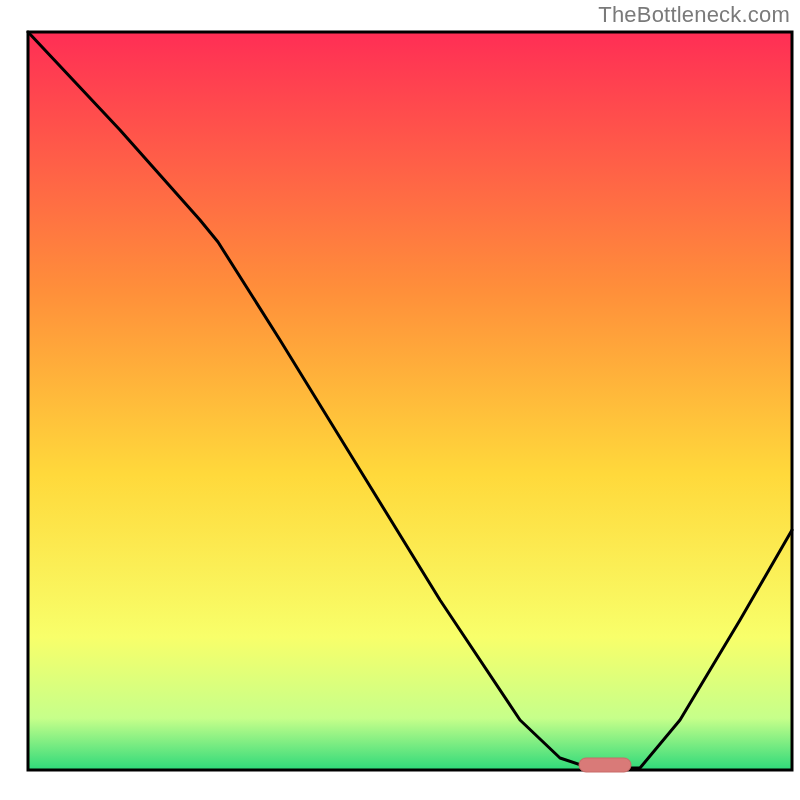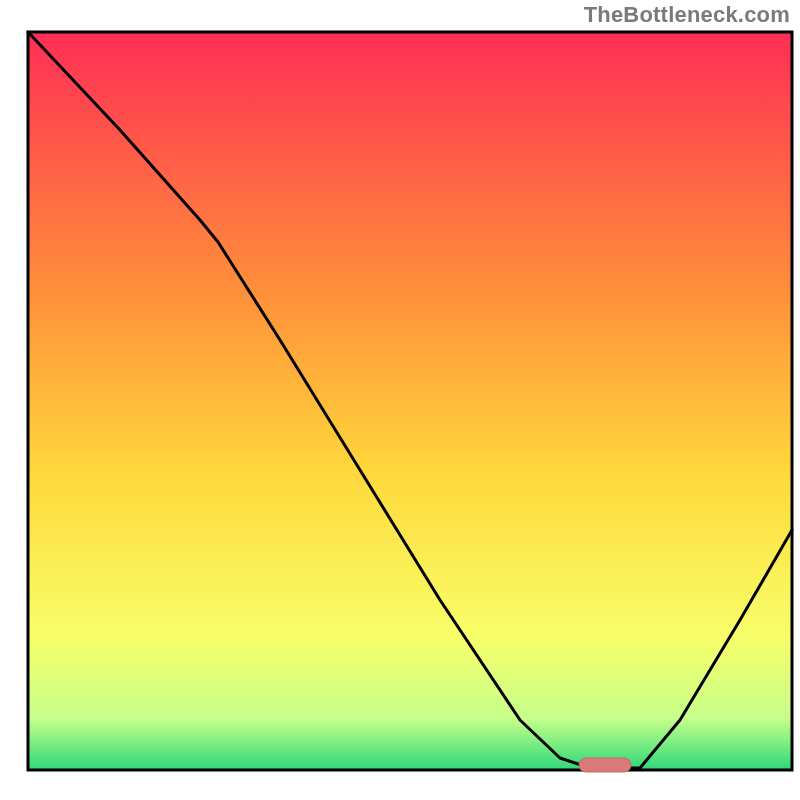--- a/index.html
+++ b/index.html
@@ -14,21 +14,21 @@
   .wrap {
     position: relative;
     width: 800px;
     height: 800px;
   }
   .watermark {
     position: absolute;
     top: 2px;
     right: 10px;
     font-size: 22px;
-    font-weight: 700;
+    font-weight: 400;
     color: #7a7a7a;
     letter-spacing: 0.2px;
     text-align: right;
   }
   svg {
     position: absolute;
     top: 0;
     left: 0;
   }
 </style>

